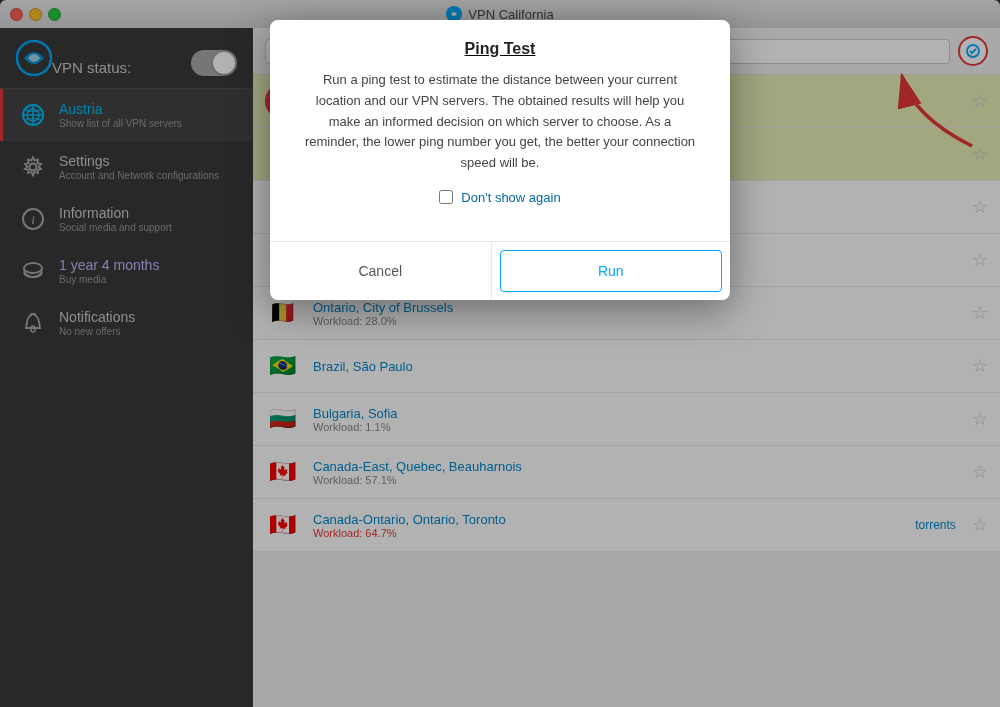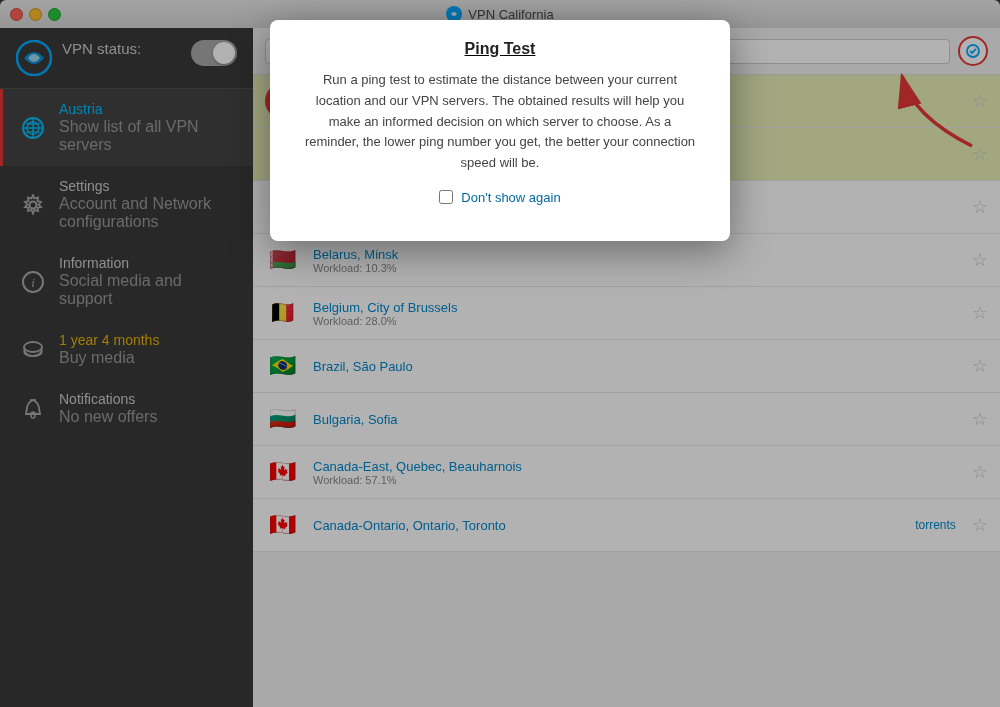--- a/index.html
+++ b/index.html
@@ -67,22 +67,21 @@
       width: 253px;
       background: #3a3a3a;
       display: flex;
       flex-direction: column;
       flex-shrink: 0;
     }
 
     .sidebar-header {
       padding: 12px 16px;
       display: flex;
-      align-items: flex-start;
-      gap: 10px;
+      align-items: flex-end;
       border-bottom: 1px solid #505050;
     }
 
     .vpn-logo {
       width: 36px;
       height: 36px;
       position: relative;
     }
     .vpn-logo svg {
       width: 36px;
@@ -144,21 +143,21 @@
     .nav-text-group {
       display: flex;
       flex-direction: column;
     }
     .nav-label {
       font-size: 14px;
       color: #00bfff;
       font-weight: 500;
     }
     .nav-sublabel {
-      font-size: 16px;
+      font-size: 10px;
       color: #999;
       margin-top: 1px;
     }
 
     .nav-item:not(.active) .nav-label {
       color: #cccccc;
     }
 
     
     .main-content {
@@ -451,21 +450,21 @@
 
       <div class="nav-item">
         <div class="nav-icon">
           <svg width="22" height="22" viewBox="0 0 22 22">
             <ellipse cx="11" cy="8" rx="9" ry="5" fill="none" stroke="#aaa" stroke-width="1.8"></ellipse>
             <path d="M2 8 Q2 17 11 17 Q20 17 20 8" fill="none" stroke="#aaa" stroke-width="1.8"></path>
             <path d="M2 12 Q2 17 11 17 Q20 17 20 12" fill="none" stroke="#aaa" stroke-width="1.5"></path>
           </svg>
         </div>
         <div class="nav-text-group">
-          <span class="nav-label" style="color:#eab308">1 year 4 months</span>
+          <span class="nav-label" style="color:#c4b5fd">1 year 4 months</span>
           <span class="nav-sublabel">Buy media</span>
         </div>
       </div>
 
       <div class="nav-item">
         <div class="nav-icon">
           <svg width="22" height="22" viewBox="0 0 22 22">
             <path d="M11 2 Q16 4 17 10 L18 16 L4 16 L5 10 Q6 4 11 2Z" fill="none" stroke="#aaa" stroke-width="1.8"></path>
             <rect x="9" y="14" width="4" height="6" rx="2" fill="none" stroke="#aaa" stroke-width="1.5"></rect>
             <line x1="8" y1="2" x2="14" y2="2" stroke="#aaa" stroke-width="1.5"></line>
@@ -541,65 +540,71 @@
           <div class="server-flag" style="font-size: 22px;">🇧🇾</div>
           <div class="server-info">
             <div class="server-name">Belarus, Minsk</div>
             <div class="server-workload low">Workload: 10.3%</div>
           </div>
           <span class="star-btn">☆</span>
         </div>
         <div class="server-item">
           <div class="server-flag" style="font-size: 22px;">🇧🇪</div>
           <div class="server-info">
-            <div class="server-name">Belgium, City of Brussels</div>
+            <div class="server-name">Ontario, City of Brussels</div>
             <div class="server-workload low">Workload: 28.0%</div>
           </div>
           <span class="star-btn">☆</span>
         </div>
         <div class="server-item">
           <div class="server-flag" style="font-size: 22px;">🇧🇷</div>
           <div class="server-info">
             <div class="server-name">Brazil, São Paulo</div>
           </div>
           <span class="star-btn">☆</span>
         </div>
         <div class="server-item">
           <div class="server-flag" style="font-size: 22px;">🇧🇬</div>
           <div class="server-info">
             <div class="server-name">Bulgaria, Sofia</div>
+            <div class="server-workload low">Workload: 1.1%</div>
           </div>
           <span class="star-btn">☆</span>
         </div>
         <div class="server-item">
           <div class="server-flag" style="font-size: 22px;">🇨🇦</div>
           <div class="server-info">
             <div class="server-name">Canada-East, Quebec, Beauharnois</div>
             <div class="server-workload low">Workload: 57.1%</div>
           </div>
           <span class="star-btn">☆</span>
         </div>
         <div class="server-item">
           <div class="server-flag" style="font-size: 22px;">🇨🇦</div>
           <div class="server-info">
             <div class="server-name">Canada-Ontario, Ontario, Toronto</div>
+            <div class="server-workload">Workload: 64.7%</div>
           </div>
           <span class="torrents-label">torrents</span>
           <span class="star-btn">☆</span>
         </div>
       </div>
   </div>
 </div>
 
 <div class="modal-overlay">
   <div class="modal">
     <div class="modal-header">
       <span class="modal-title">Ping Test</span>
     </div>
     <div class="modal-body">
       <p class="modal-text">Run a ping test to estimate the distance between your current location and our VPN servers. The obtained results will help you make an informed decision on which server to choose. As a reminder, the lower ping number you get, the better your connection speed will be.</p>
       <div class="modal-checkbox-row">
         <input type="checkbox" id="dontshow" style="">
         <label for="dontshow" class="modal-checkbox-label">Don't show again</label>
       </div>
     </div>
+    <div class="modal-footer">
+      <button class="modal-btn modal-btn-cancel">Cancel</button>
+      <button class="modal-btn modal-btn-run">Run</button>
+    </div>
   </div>
 </div>
 
 </body></html>

